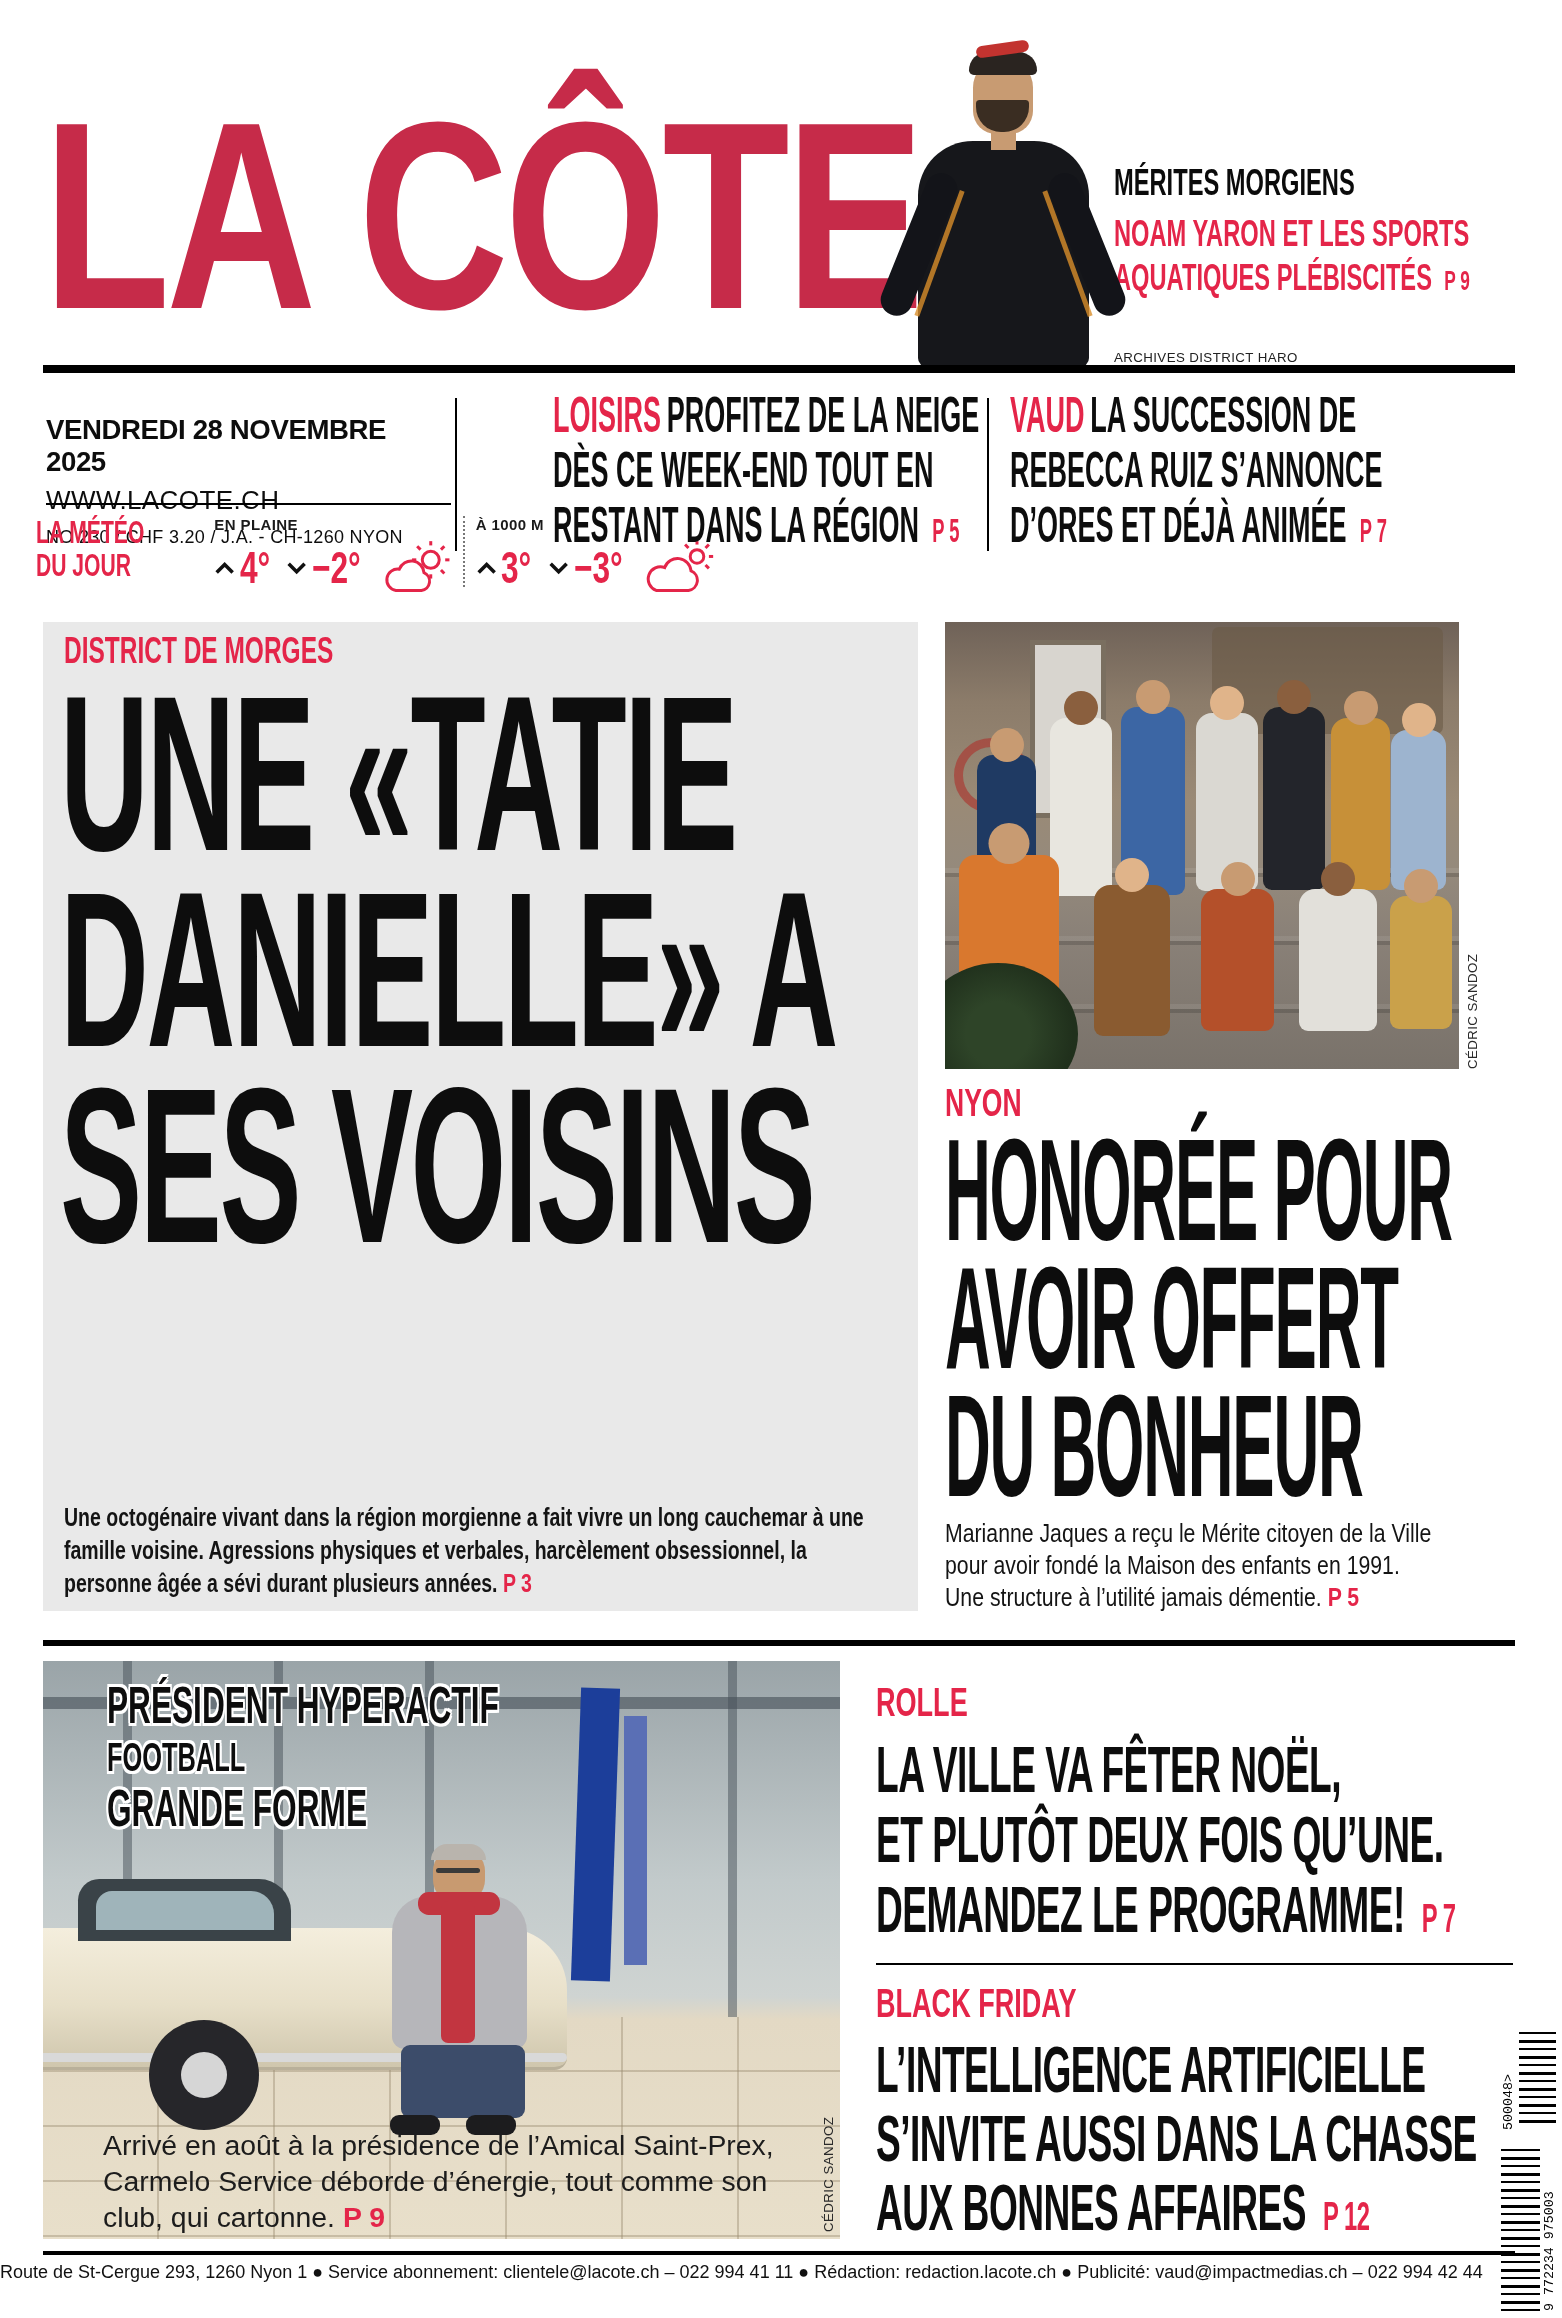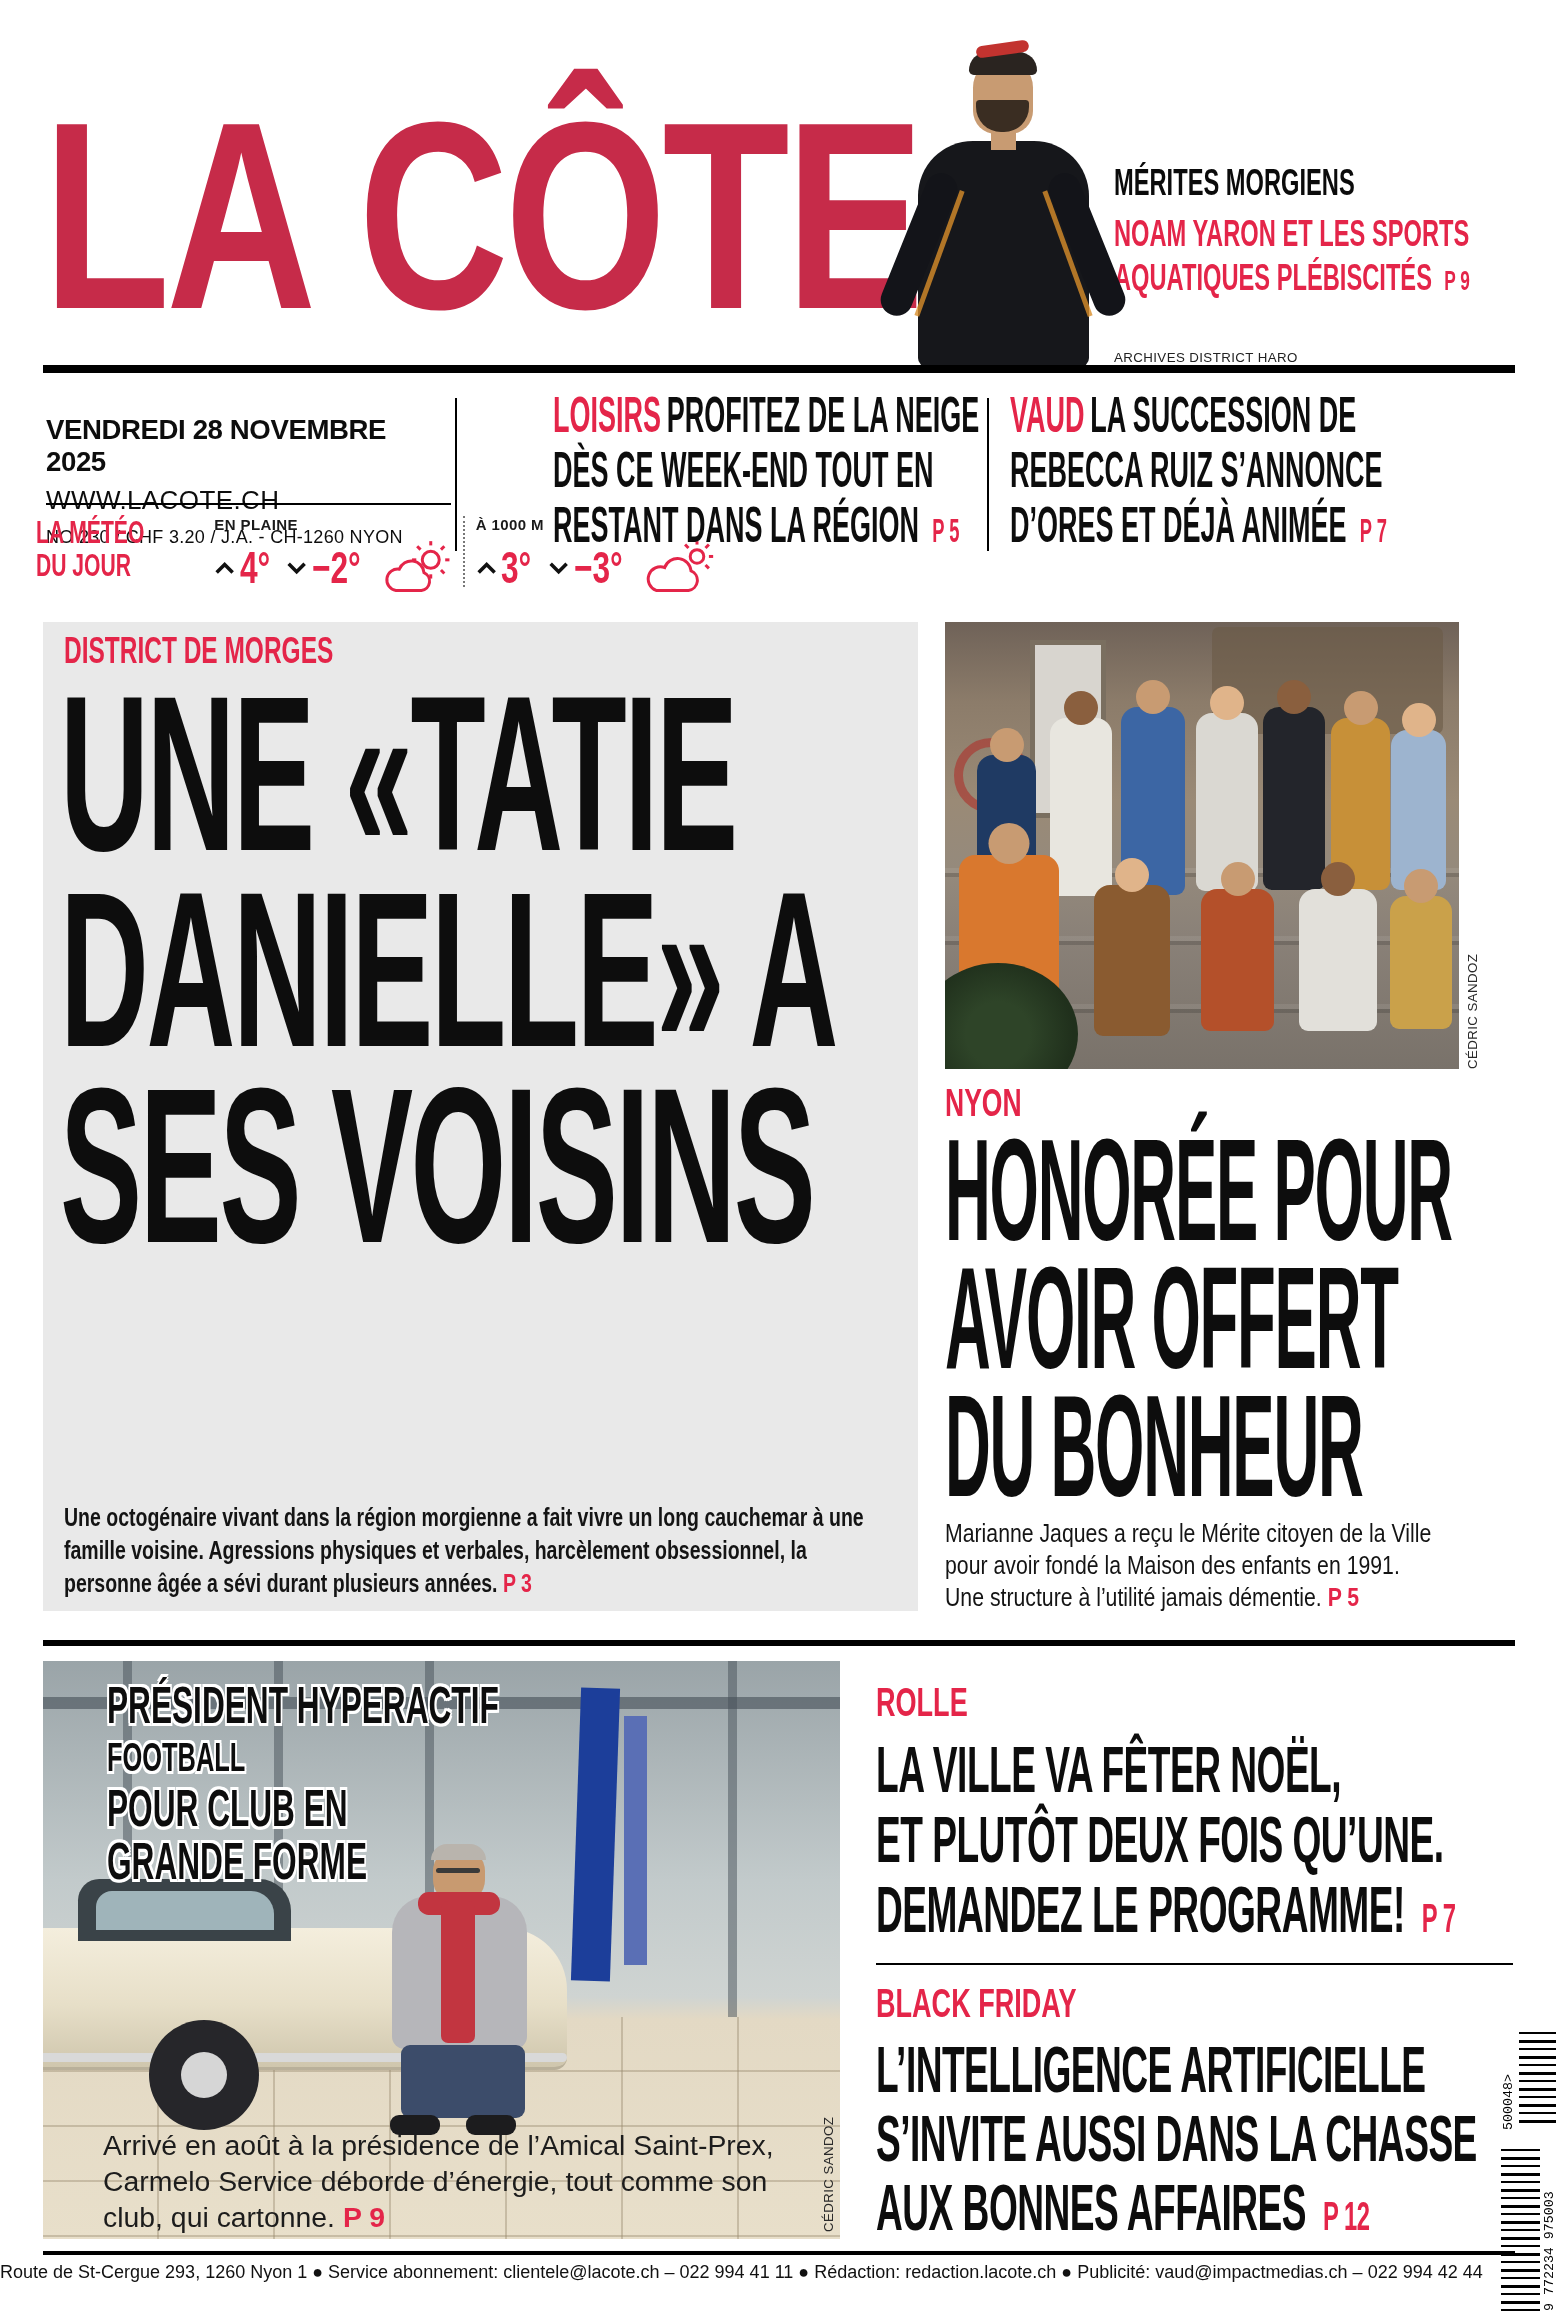--- a/index.html
+++ b/index.html
@@ -267,21 +267,20 @@
     <div class="abs" style="left:37px; top:44px; width:82px; height:23px; background:#c23540; border-radius:10.7px;"></div>
     <div class="abs" style="left:60px; top:53px; width:34px; height:142px; background:#c23540; border-radius:7.1px;"></div>
     <div class="abs" style="left:19.6px; top:197px; width:124px; height:73px; background:#3c4c6a; border-radius:9px;"></div>
     <div class="abs" style="left:9px; top:267px; width:50px; height:19.6px; background:#1c1c1e; border-radius:9px;"></div>
     <div class="abs" style="left:85px; top:267px; width:50px; height:19.6px; background:#1c1c1e; border-radius:9px;"></div>
   </div>
 
   <div class="abs" style="left:64px; top:18px; z-index:3;">
     <div style="height:53px;"><span class="cond hl shadowed" style="font-size:51px; line-height:53px; transform:scaleX(.62);">PRÉSIDENT HYPERACTIF</span></div>
     <div style="height:50px;"><span class="cond hl shadowed" style="font-size:41px; line-height:50px; transform:scaleX(.62);">FOOTBALL</span></div>
-    <div style="height:53px;"><span class="cond hl shadowed" style="font-size:51px; line-height:53px; transform:scaleX(.62);">POUR CLUB EN</span></div>
     <div style="height:53px;"><span class="cond hl shadowed" style="font-size:51px; line-height:53px; transform:scaleX(.62);">GRANDE FORME</span></div>
   </div>
 
   <div class="abs" style="left:60px; top:466px; width:729px; z-index:3; font-size:28.4px; line-height:36px; font-weight:500; color:#1c1c1c;">
     <span>Arrivé en août à la présidence de l’Amical Saint-Prex, Carmelo Service déborde d’énergie, tout comme son club, qui cartonne.</span>
     <span class="pref" style="font-size:28.4px;">P 9</span>
   </div>
   <div class="abs vcredit" style="right:3.6px; bottom:7.1px; height:151px; z-index:3;">CÉDRIC SANDOZ</div>
 </div>
 

